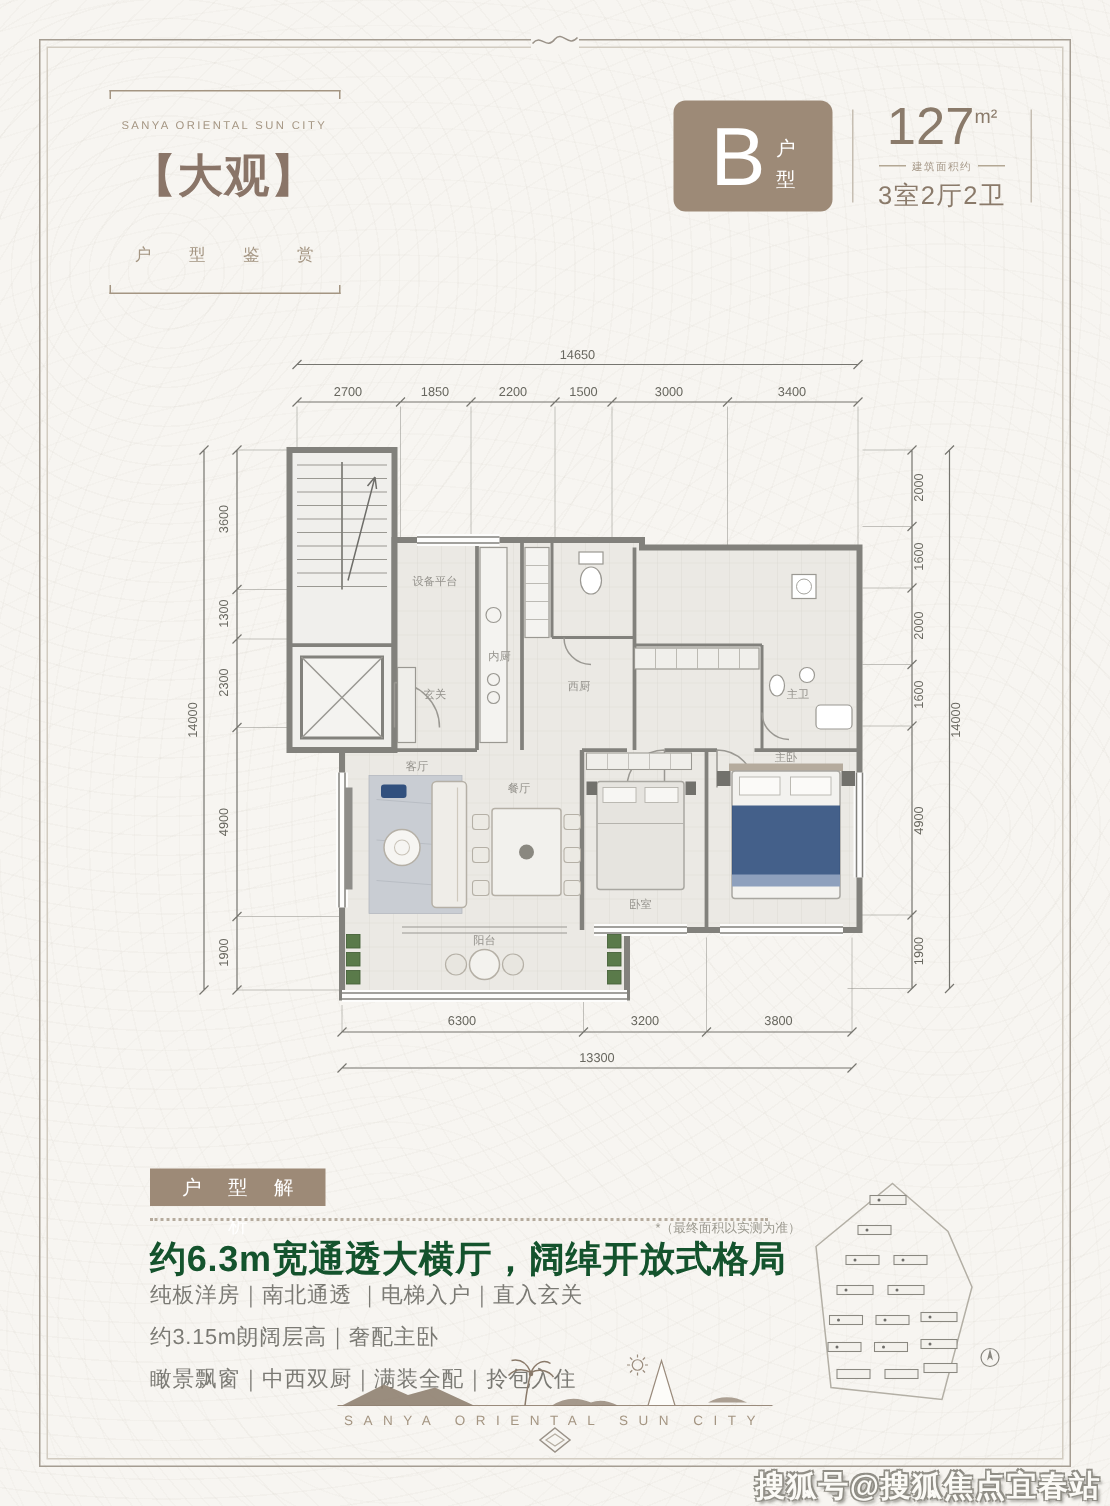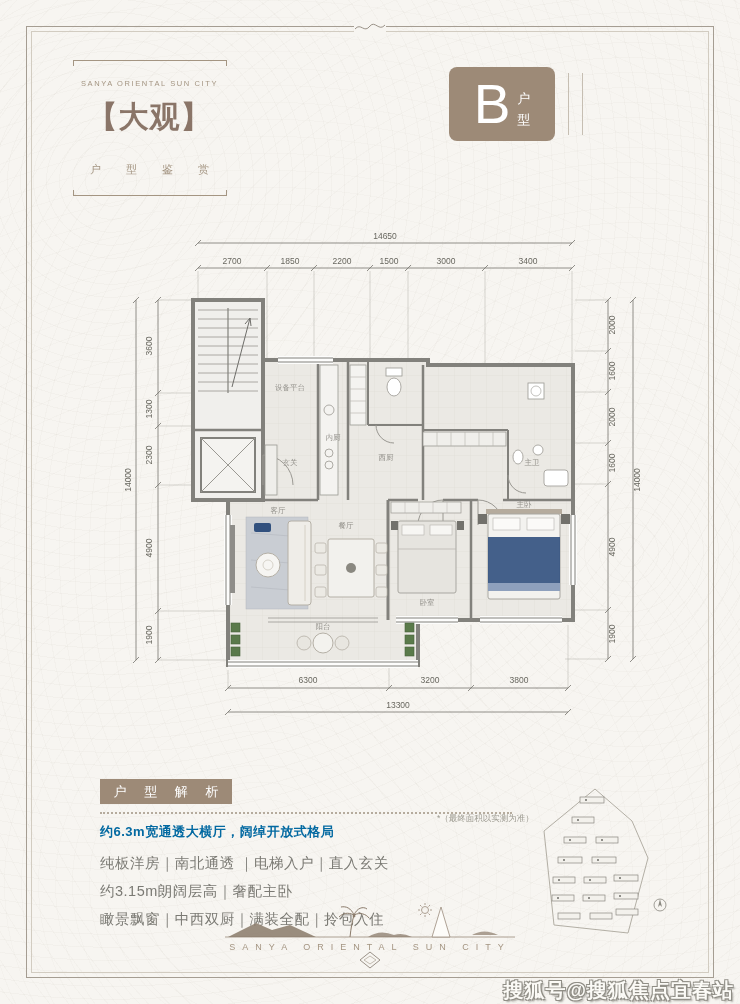--- a/index.html
+++ b/index.html
@@ -41,23 +41,23 @@
   .area-note{font-size:7px;color:#a79a8a;letter-spacing:1px;white-space:nowrap;}
   .rooms{font-size:17px;letter-spacing:1px;color:#8a7a6a;}
 
   
   .plan-wrap{position:absolute;left:118px;top:215px;width:564px;height:530px;}
   svg{font-family:"Liberation Sans","DejaVu Sans",sans-serif;}
   .dimtxt{font-size:8.5px;fill:#68675f;}
   .roomtxt{font-size:7.5px;fill:#94928c;}
 
   
-  .analysis-badge{position:absolute;left:100px;top:779px;width:132px;height:25px;line-height:25px;background:#9d8a77;color:#fff;text-align:center;font-size:13px;letter-spacing:7px;padding-left:7px;box-sizing:border-box;}
+  .analysis-badge{position:absolute;left:100px;top:779px;width:117px;height:25px;line-height:25px;background:#9d8a77;color:#fff;text-align:center;font-size:13px;letter-spacing:7px;padding-left:7px;box-sizing:border-box;}
   .dotted-sep{position:absolute;left:100px;top:812px;width:412px;border-top:2px dotted #b5ab9d;}
-  .headline{position:absolute;left:100px;top:823px;font-size:13px;font-weight:bold;color:#0369a1;letter-spacing:.5px;}
+  .headline{position:absolute;left:100px;top:823px;font-size:24px;font-weight:bold;color:#14532d;letter-spacing:.5px;}
   .feature{position:absolute;left:100px;font-size:14.5px;font-weight:500;color:#7b7a74;letter-spacing:.5px;}
   .f1{top:854px;}.f2{top:882px;}.f3{top:910px;}
   .disclaimer{position:absolute;left:437px;top:813px;font-size:8.5px;color:#9b998f;}
 
   .siteplan{position:absolute;left:520px;top:783px;}
   .footer-art{position:absolute;left:220px;top:900px;}
   .footer-en{position:absolute;left:0;top:942px;width:740px;text-align:center;font-size:9px;letter-spacing:7px;color:#a49582;}
 
   .watermark{position:absolute;right:6px;bottom:0px;font-size:20px;font-weight:bold;letter-spacing:1px;color:#fbfaf6;
     text-shadow:1px 1px 0 #908e86,-1px -1px 0 #908e86,1px -1px 0 #908e86,-1px 1px 0 #908e86,2px 2px 2px rgba(90,88,80,.55);}
@@ -91,20 +91,31 @@
 
   <div class="unitinfo">
     <div class="type-badge">
       <span class="type-letter">B</span>
       <span class="type-vert">
         <span>户</span>
         <span>型</span>
       </span>
     </div>
     <div class="vdiv"></div>
+    <div class="area-block">
+      <div class="area-top">
+        <span class="area-num">127</span><span class="area-unit">m²</span>
+      </div>
+      <div class="area-note-row">
+        <span class="dash"></span>
+        <span class="area-note">建筑面积约</span>
+        <span class="dash"></span>
+      </div>
+      <div class="rooms">3室2厅2卫</div>
+    </div>
     <div class="vdiv"></div>
   </div>
 
   <div class="plan-wrap">
     <svg width="564" height="530" viewBox="0 0 564 530">
       <defs>
         <pattern id="tile" width="16" height="16" patternUnits="userSpaceOnUse">
           <rect width="16" height="16" fill="#ebe9e4"></rect>
           <path d="M16,0 H0 V16" stroke="#dcdad4" stroke-width="0.6" fill="none"></path>
         </pattern>

